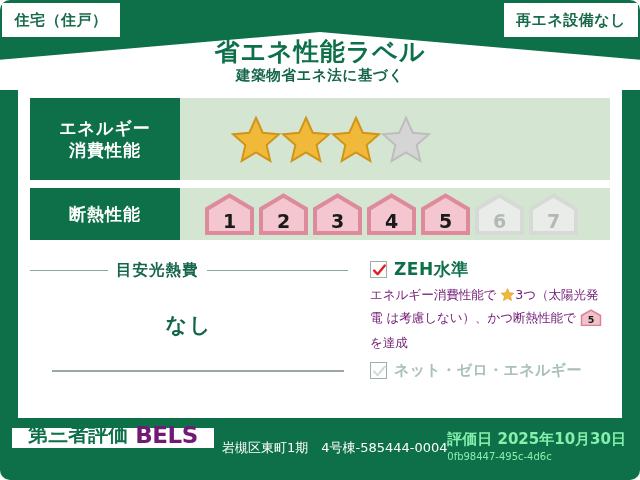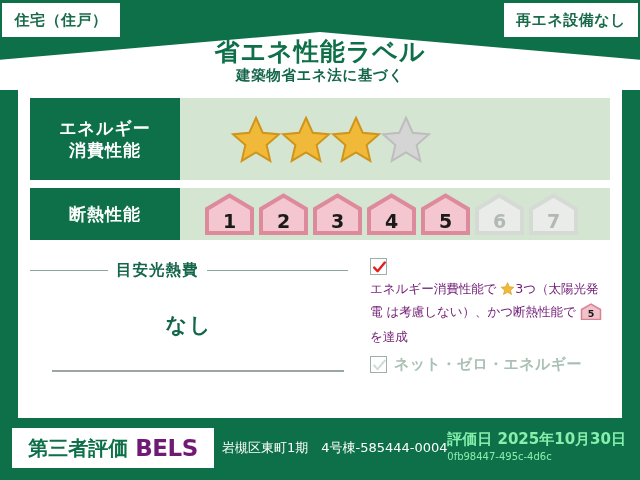--- a/index.html
+++ b/index.html
@@ -7,20 +7,21 @@
     padding: 0;
     background: #ffffff;
   }
   #label-root {
     position: relative;
     width: 640px;
     height: 480px;
     background: #0d7049;
     font-family: "DejaVu Sans", "Liberation Sans", sans-serif;
     overflow: hidden;
+    border-radius: 10px;
   }
 
   
   .badge {
     position: absolute;
     top: 3px;
     background: #ffffff;
     color: #1a6b4c;
     font-weight: bold;
     font-size: 15px;
@@ -242,24 +243,24 @@
     left: 0;
     top: 424px;
     width: 640px;
     height: 56px;
   }
   #bels-plate {
     position: absolute;
     left: 12px;
     top: 4px;
     width: 202px;
-    height: 40px;
+    height: 20px;
     background: #ffffff;
     display: flex;
-    align-items: center;
+    align-items: flex-end;
     justify-content: center;
     gap: 7px;
   }
   #bels-jp {
     color: #0d7049;
     font-size: 20px;
     font-weight: bold;
     letter-spacing: 0px;
   }
   #bels-en {
@@ -402,20 +403,21 @@
       </div>
 
       <div id="zeh-col">
 
         <div class="chk-line">
           <span class="chkbox checked">
             <svg width="17" height="17" viewBox="0 0 17 17" aria-hidden="true">
               <path d="M3.2 8.6 L6.6 12.2 L13.8 3.6" fill="none" stroke="#e02020" stroke-width="2.4" stroke-linecap="round" stroke-linejoin="round"></path>
             </svg>
           </span>
+          <span id="zeh-title">ZEH水準</span>
         </div>
 
         <div id="zeh-desc">
           <span>エネルギー消費性能で</span>
           <span class="mini-star">
             <svg width="15" height="15" viewBox="0 0 24 24" aria-hidden="true">
               <path d="M12 2.6 L15 9.2 L22.2 9.9 L16.8 14.7 L18.4 21.6 L12 17.9 L5.6 21.6 L7.2 14.7 L1.8 9.9 L9 9.2 Z" fill="#f0b93a" stroke="#d79b20" stroke-width="1"></path>
             </svg>
           </span><span>3つ（太陽光発電</span>
           <span>は考慮しない）、かつ断熱性能で</span>

